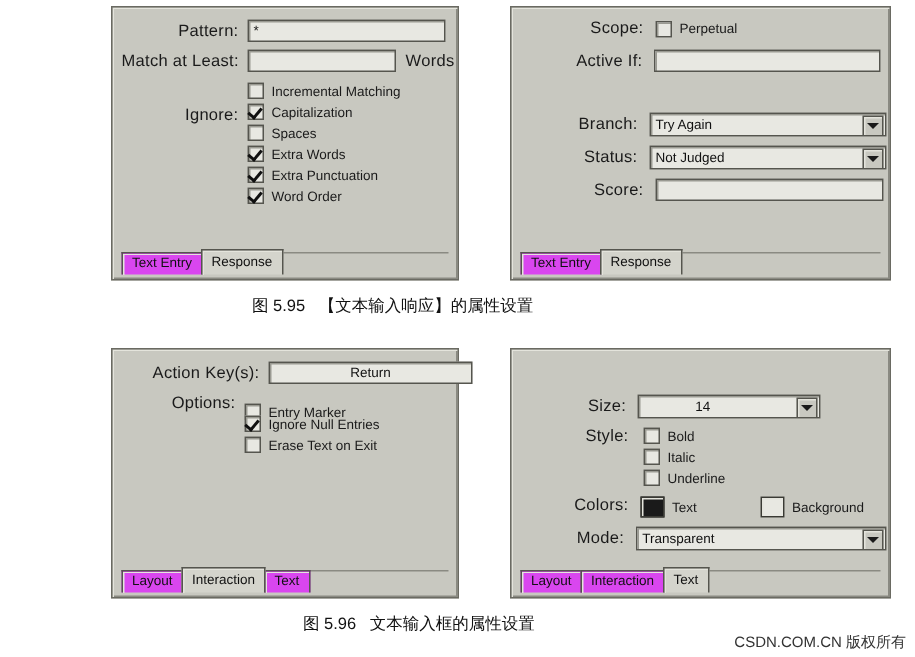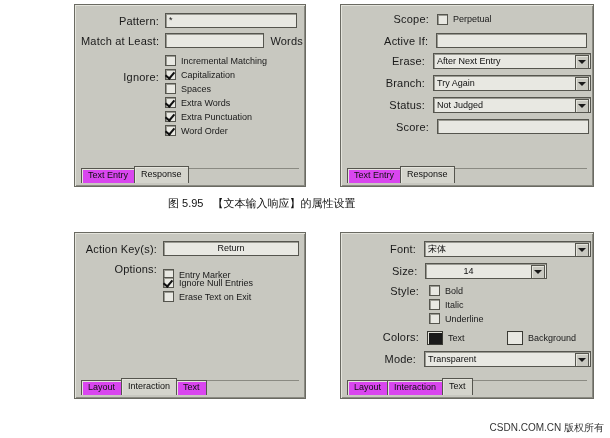--- a/index.html
+++ b/index.html
@@ -245,27 +245,20 @@
       </div>
 
       <div class="row" style="left:6px; top:8px;">
         <div class="lbl" style="width:82px;">Scope:</div>
         <div class="row" style="position:relative; margin-left:8px;">
           <span class="cb"></span>
           <span class="cb-label">Perpetual</span>
         </div>
       </div>
 
-      <div class="row" style="left:6px; top:48px; width:244px;">
-        <div class="lbl" style="width:82px;">Erase:</div>
-        <div class="combo" style="margin-left:8px; width:144px;">
-          <span>After Next Entry</span>
-          <span class="arrow"></span>
-        </div>
-      </div>
 
       <div class="row" style="left:6px; top:92px; width:244px;">
         <div class="lbl" style="width:82px;">Status:</div>
         <div class="combo" style="margin-left:8px; width:144px;">
           <span>Not Judged</span>
           <span class="arrow"></span>
         </div>
       </div>
 
       <div class="row" style="left:6px; top:70px; width:244px;">
@@ -290,21 +283,21 @@
   </div>
 
   <div class="caption" style="left:168px; top:196px;">
     <span class="fignum">图 5.95</span>
     <span>【文本输入响应】的属性设置</span>
   </div>
 
   <div class="panel" style="left:74px; top:232px; width:230px; height:165px;">
     <div class="panel-inner">
 
-      <div class="row" style="left:6px; top:8px; width:218px;">
+      <div class="row" style="left:22px; top:8px; width:218px;">
         <div class="lbl" style="width:76px;">Action Key(s):</div>
         <div class="field" style="margin-left:6px; width:128px;text-align:center;">Return</div>
       </div>
 
       <div class="row" style="left:6px; top:30px;">
         <div class="lbl" style="width:76px;">Options:</div>
       </div>
 
       <div class="row" style="left:88px; top:36px;">
         <span class="cb"></span>
@@ -324,27 +317,20 @@
         <div class="tab">Layout</div>
         <div class="tab sel">Interaction</div>
         <div class="tab">Text</div>
       </div>
     </div>
   </div>
 
   <div class="panel" style="left:340px; top:232px; width:252px; height:165px;">
     <div class="panel-inner">
 
-      <div class="row" style="left:6px; top:8px; width:244px;">
-        <div class="lbl" style="width:72px;">Font:</div>
-        <div class="combo" style="margin-left:8px; width:152px;">
-          <span>宋体</span>
-          <span class="arrow"></span>
-        </div>
-      </div>
 
       <div class="row" style="left:6px; top:30px; width:200px;">
         <div class="lbl" style="width:72px;">Size:</div>
         <div class="combo" style="margin-left:8px; width:68px;padding-left:37px;">
           <span>14</span>
           <span class="arrow"></span>
         </div>
       </div>
 
       <div class="row" style="left:6px; top:52px;">
@@ -385,16 +371,20 @@
 
       <div class="tab-sep"></div>
       <div class="tabs">
         <div class="tab">Layout</div>
         <div class="tab">Interaction</div>
         <div class="tab sel">Text</div>
       </div>
     </div>
   </div>
 
+  <div class="caption" style="left:202px; top:408px;">
+    <span class="fignum">图 5.96</span>
+    <span>文本输入框的属性设置</span>
+  </div>
 
   <div class="footer">CSDN.COM.CN 版权所有</div>
 
 </div>
 
 </body></html>

